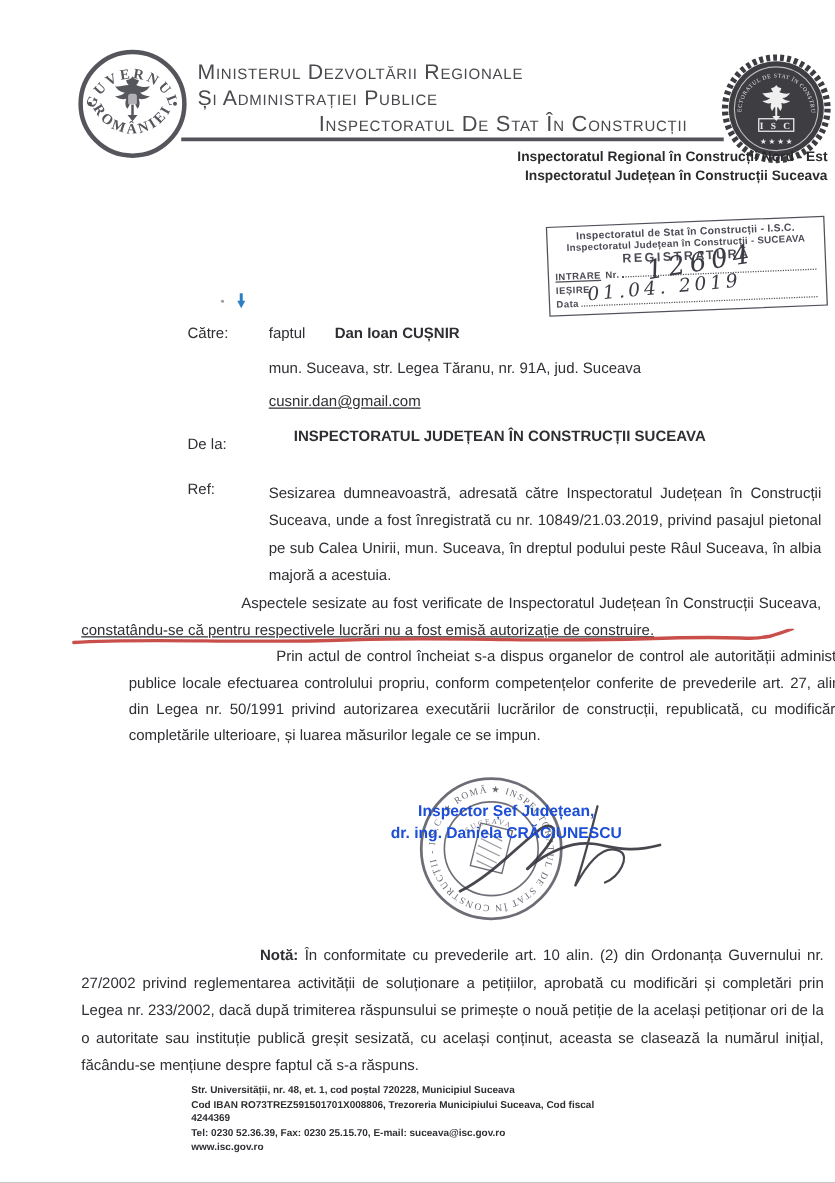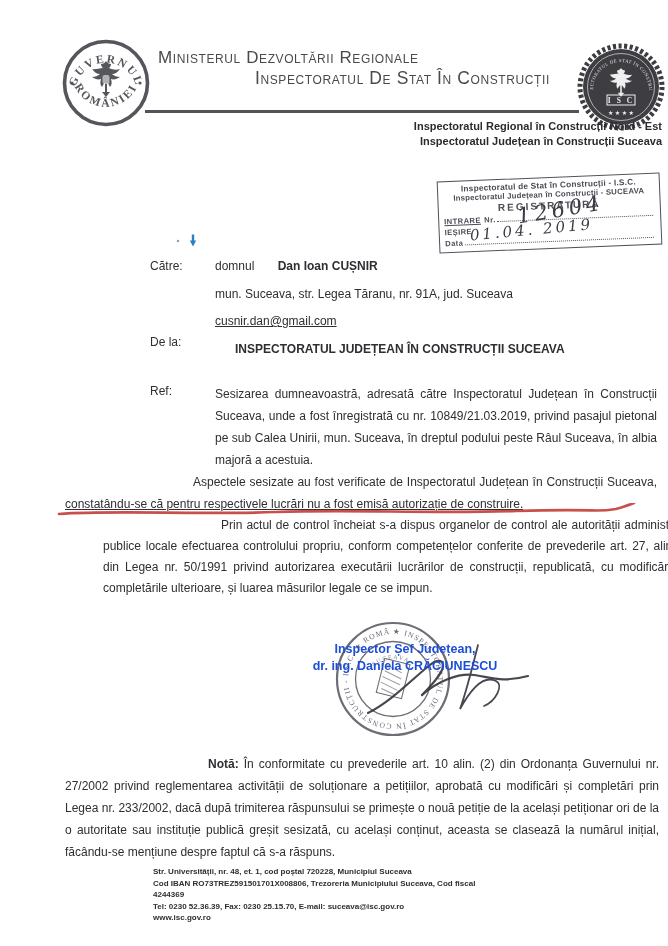--- a/index.html
+++ b/index.html
@@ -80,20 +80,21 @@
     <circle cx="11" cy="46" r="1.6" fill="#55555c"></circle>
     <circle cx="79" cy="46" r="1.6" fill="#55555c"></circle>
     <g fill="#56565d">
       <path d="M45 24c-1 2-3 3-5 3 0 2 1 3 2 4-4 0-8 2-11 1 2 3 5 5 8 5-2 2-5 3-8 3 3 2 6 3 9 2-1 3-1 6 1 8 1-2 2-4 3-4v9h-3l4 5 4-5h-3v-9c1 0 2 2 3 4 2-2 2-5 1-8 3 1 6 0 9-2-3 0-6-1-8-3 3 0 6-2 8-5-3 1-7 1-11-1 1-1 2-2 2-4-2 0-4-1-5-3z"></path>
       <rect x="41.5" y="38" width="7" height="9" rx="2" fill="#fff" opacity=".55"></rect>
     </g>
   </svg>
 
   <div class="abs ministry">
     <div>Ministerul Dezvoltării Regionale</div>
+    <div>Și Administrației Publice</div>
     <div class="l3">Inspectoratul De Stat În Construcții</div>
   </div>
   <div class="abs hrule"></div>
 
   <svg class="abs" style="left:576px;top:40px;" width="90" height="94" viewBox="0 0 90 94">
     <circle cx="45" cy="47" r="41" fill="none" stroke="#3c3c41" stroke-width="5" stroke-dasharray="3.1,2.5"></circle>
     <circle cx="45" cy="47" r="38" fill="#3d3d42"></circle>
     <circle cx="45" cy="47" r="33.5" fill="none" stroke="#e9e9e9" stroke-width=".9" opacity=".75"></circle>
     <defs>
         <path id="iscTop" d="M17,50 A28,28 0 0 1 73,50"></path>
@@ -134,25 +135,25 @@
     <div class="abs hand hand-dt">01.04. 2019</div>
   </div>
 
   <svg class="abs" style="left:174px;top:233px;" width="28" height="16" viewBox="0 0 28 16">
     <circle cx="4" cy="8" r="1.2" fill="#9a9a9a"></circle>
     <line x1="19" y1="1.5" x2="19" y2="9" stroke="#2b7fc2" stroke-width="2.4"></line>
     <path d="M15.8 7.5 L19 13.5 L22.2 7.5 Z" fill="#2b7fc2"></path>
   </svg>
 
   <div class="abs lbl" style="top:259px;">Către:</div>
-  <div class="abs val" style="top:259px;"><span>domnul </span><span class="bold">Dan Ioan CUȘNIR</span></div>
+  <div class="abs val" style="top:259px;"><span>faptul </span><span class="bold">Dan Ioan CUȘNIR</span></div>
   <div class="abs val" style="top:287px;">mun. Suceava, str. Legea Tăranu, nr. 91A, jud. Suceava</div>
   <div class="abs val email" style="top:314px;">cusnir.dan@gmail.com</div>
 
-  <div class="abs lbl" style="top:335px;">De la:</div>
+  <div class="abs lbl" style="top:348px;">De la:</div>
   <div class="abs val bold" style="top:342px;">INSPECTORATUL JUDEȚEAN ÎN CONSTRUCȚII SUCEAVA</div>
 
   <div class="abs lbl" style="top:384px;">Ref:</div>
   <div class="abs block refw">Sesizarea dumneavoastră, adresată către Inspectoratul Județean în Construcții Suceava, unde a fost înregistrată cu nr. 10849/21.03.2019, privind pasajul pietonal pe sub Calea Unirii, mun. Suceava, în dreptul podului peste Râul Suceava, în albia majoră a acestuia.</div>
 
   <div class="abs block p1"><span>Aspectele sesizate au fost verificate de Inspectoratul Județean în Construcții Suceava, </span><span class="uline">constatându-se că pentru respectivele lucrări nu a fost emisă autorizație de construire.</span></div>
 
   <svg class="abs" style="left:56px;top:503px;" width="588" height="16" viewBox="0 0 588 16">
     <path d="M3 11 C 60 7, 140 12, 220 9 S 370 11, 460 8 S 535 10, 560 6 c 6 -1.5 10 -3 18 -6" fill="none" stroke="#c4403c" stroke-width="2.7" stroke-linecap="round" opacity=".92"></path>
   </svg>

